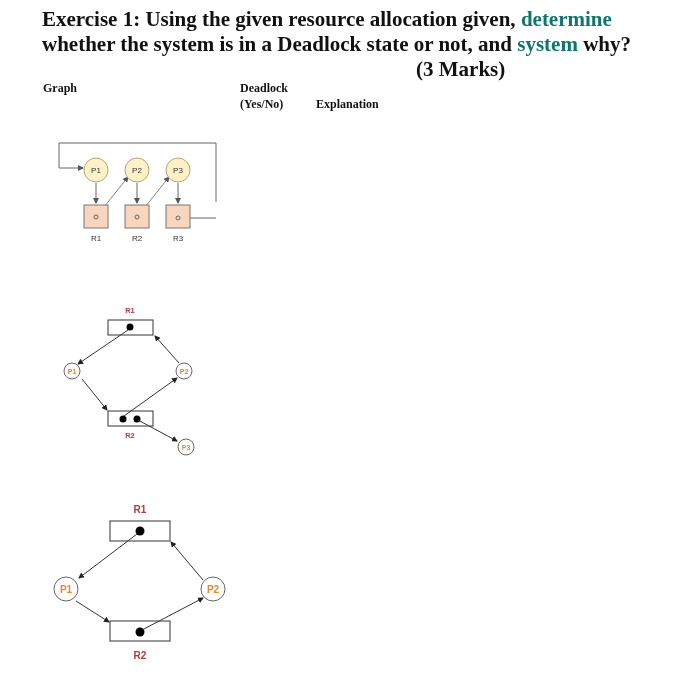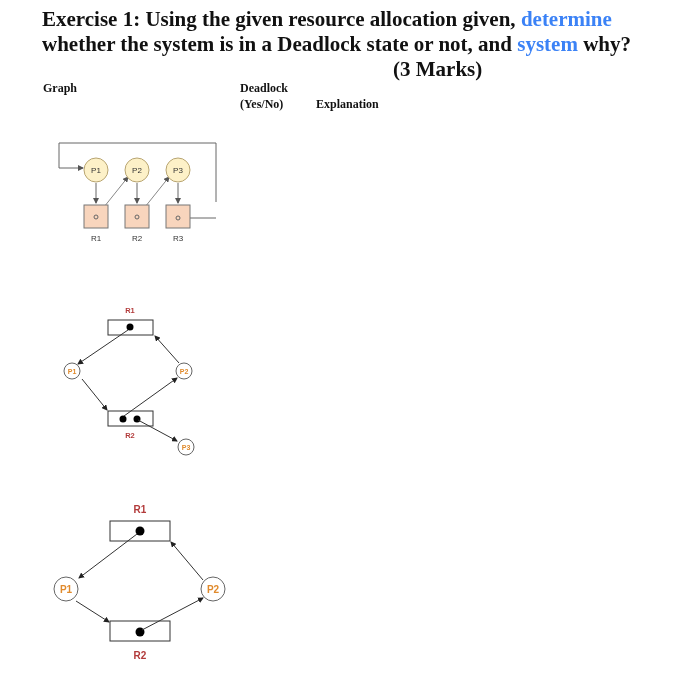--- a/index.html
+++ b/index.html
@@ -1,19 +1,19 @@
 <!DOCTYPE html>
 <html><head>
   <meta charset="utf-8">
   <style>
     html, body { margin: 0; padding: 0; background: #ffffff; }
     body { width: 691px; height: 700px; position: relative; overflow: hidden; font-family: "Liberation Serif", serif; color: #111; }
     .title { position: absolute; left: 42px; top: 7px; width: 620px; font-size: 21px; font-weight: bold; line-height: 25px; }
-    .title .red { color: #3b82f6; }
-    .marks { position: absolute; left: 393px; top: 57px; font-size: 21px; font-weight: bold; }
+    .title .red { color: #0f766e; }
+    .marks { position: absolute; left: 416px; top: 57px; font-size: 21px; font-weight: bold; }
     .hdr { position: absolute; font-size: 12px; font-weight: bold; line-height: 16px; }
     svg { position: absolute; left: 0; top: 0; }
     .lbl-sans { font-family: "Liberation Sans", sans-serif; }
   </style>
 </head>
 <body>
 
 <div class="title">
   <span>Exercise 1: Using the given resource allocation given, </span><span class="red">determine</span><br>
   <span>whether the system is in a Deadlock state or not, and </span><span class="red">system</span><span> why?</span>

